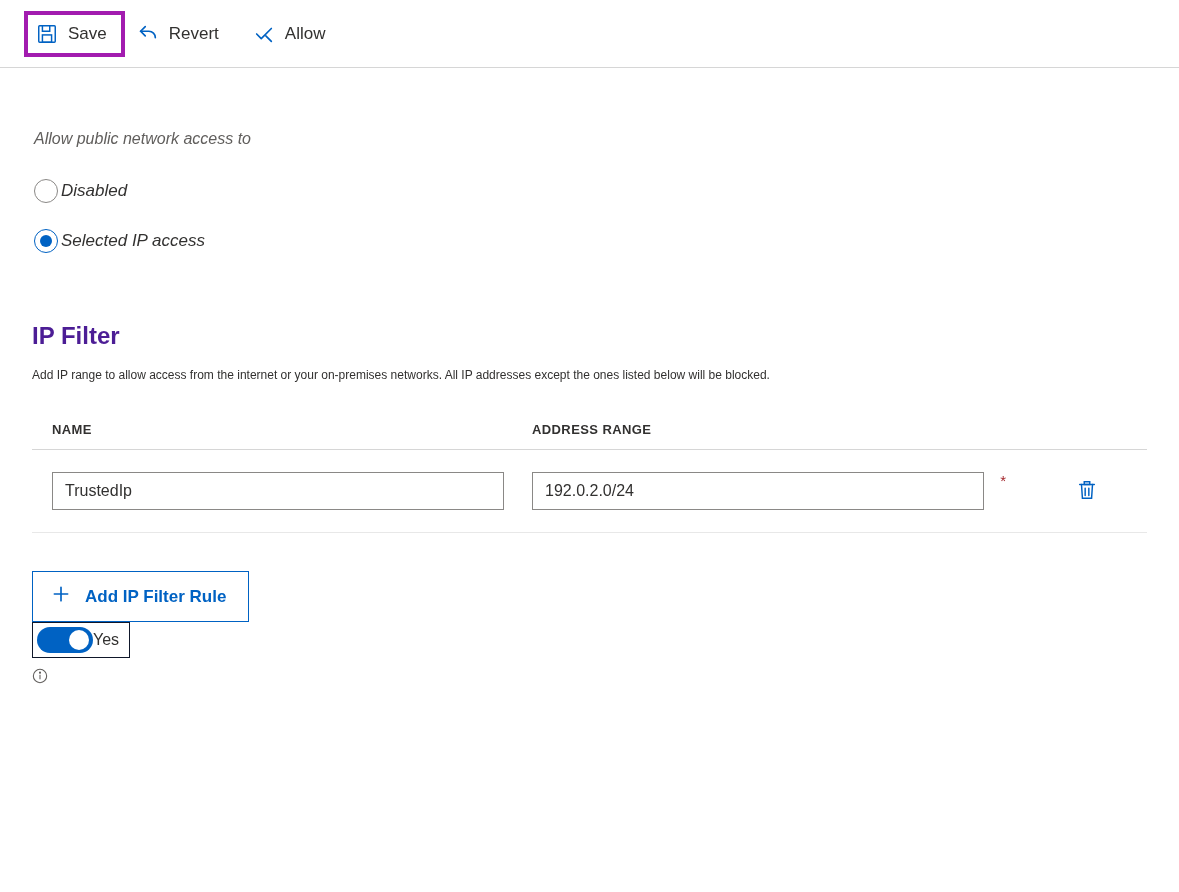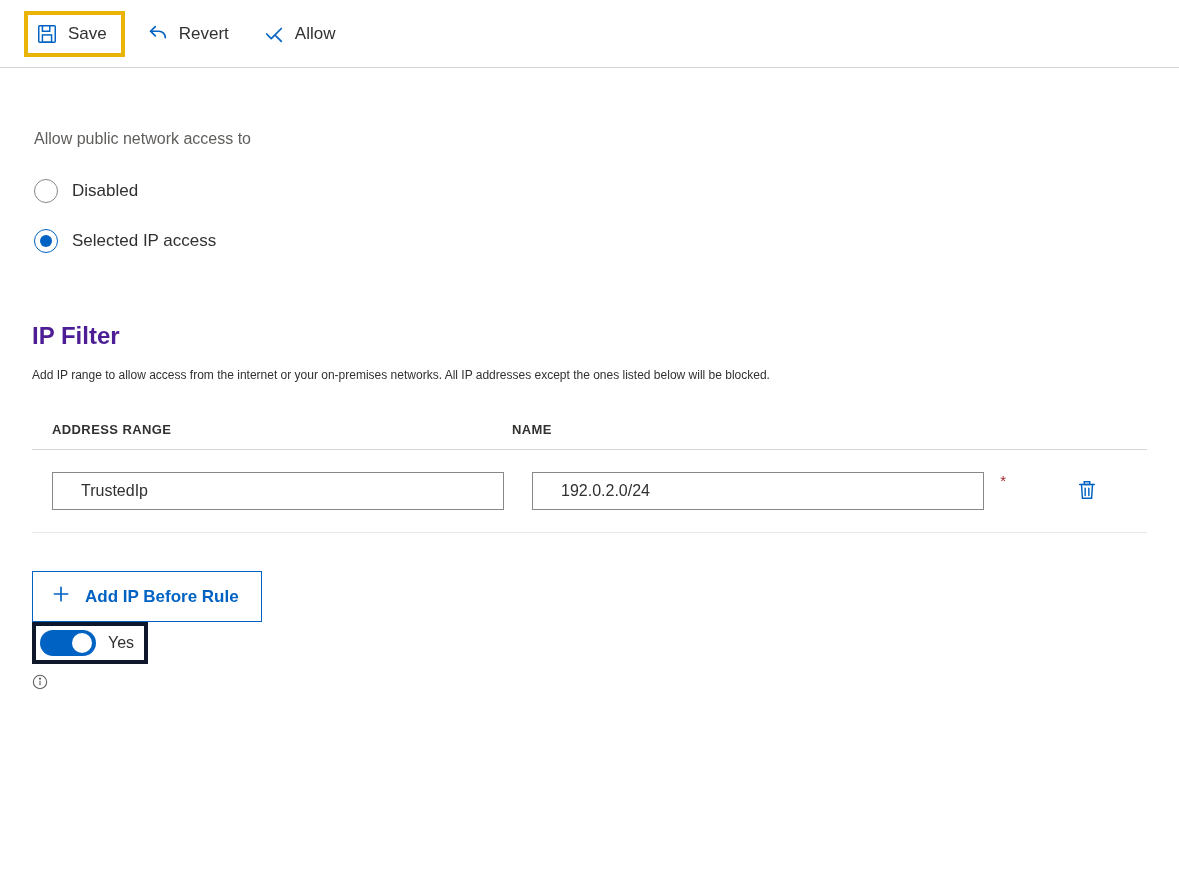--- a/index.html
+++ b/index.html
@@ -25,41 +25,43 @@
     display: flex;
     align-items: center;
     gap: 10px;
     padding: 8px 12px;
     cursor: pointer;
     color: #323130;
     font-size: 17px;
   }
   .tb-btn .icon svg { display: block; }
   .tb-save-wrap {
-    border: 4px solid #eab308;
+    border: 4px solid #a21caf;
     padding: 0;
-    margin-right: 10px;
+    margin-right: 0;
   }
   .tb-save-wrap .tb-btn { padding: 8px 14px 8px 8px; }
 
   
   .content { padding: 36px 32px 0 32px; }
 
   .section-intro {
     color: #605e5c;
     font-size: 16px;
     margin: 26px 0 18px 2px;
+    font-style: italic;
   }
 
   
   .radio-group { margin-left: 2px; }
   .radio-row {
     display: flex; align-items: center;
-    gap: 14px;
+    gap: 3px;
     height: 50px;
+    font-style: italic;
   }
   .radio-circle {
     width: 24px; height: 24px;
     border: 1px solid #8a8886;
     border-radius: 50%;
     display: flex; align-items: center; justify-content: center;
     background: #fff;
   }
   .radio-circle.selected {
     border: 1px solid #0062c3;
@@ -104,21 +106,21 @@
     display: flex;
     align-items: center;
     padding: 22px 0 22px 20px;
     border-bottom: 1px solid #e8e8e8;
   }
   .field-wrap { position: relative; }
   .text-input {
     height: 38px;
     width: 452px;
     border: 1px solid #8a8886;
-    padding: 0 28px;
+    padding: 0 12px;
     font-size: 16px;
     font-family: inherit;
     color: #323130;
   }
   .req-star {
     position: absolute;
     right: -14px; top: 0;
     color: #a4262c;
     font-size: 15px;
   }
@@ -145,26 +147,25 @@
     background: #fff;
   }
 
   
   .apply-label {
     color: #605e5c;
     font-size: 16px;
     margin: 52px 0 6px 0;
   }
   .toggle-row-wrap {
-    border: 4px solid #0f172a;
+    border: 1px solid #0f172a;
     width: fit-content;
     padding: 4px 10px 4px 4px;
     display: flex;
     align-items: center;
-    gap: 12px;
   }
   .toggle {
     width: 56px; height: 26px;
     border-radius: 14px;
     background: #0062c3;
     position: relative;
   }
   .toggle-knob {
     position: absolute;
     right: 4px; top: 3px;
@@ -241,22 +242,22 @@
     </div>
 
 
   </div>
 
   <h2 class="section-title">IP Filter</h2>
   <p class="section-desc">Add IP range to allow access from the internet or your on-premises networks. All IP addresses except the ones listed below will be blocked.</p>
 
   <div class="ipfilter-table">
     <div class="ipfilter-head">
+      <div class="th col-name">NAME</div>
       <div class="th col-addr">ADDRESS RANGE</div>
-      <div class="th col-name">NAME</div>
       <div class="th col-act"></div>
     </div>
 
     <div class="ipfilter-row">
       <div class="col-name field-wrap">
         <input class="text-input" type="text" value="TrustedIp" style="">
         <span class="req-star">*</span>
       </div>
       <div class="col-addr field-wrap">
         <input class="text-input" type="text" value="192.0.2.0/24" style="">
@@ -276,21 +277,21 @@
       </div>
     </div>
   </div>
 
   <div class="add-rule-btn">
     <span>
       <svg width="20" height="20" viewBox="0 0 24 24" fill="none" stroke="#0062c3" stroke-width="2" stroke-linecap="round">
         <path d="M12 4v16M4 12h16"></path>
       </svg>
     </span>
-    <span>Add IP Before Rule</span>
+    <span>Add IP Filter Rule</span>
   </div>
 
 
   <div class="toggle-row-wrap">
     <div class="toggle">
       <div class="toggle-knob"></div>
     </div>
     <span class="toggle-text">Yes</span>
   </div>
 

